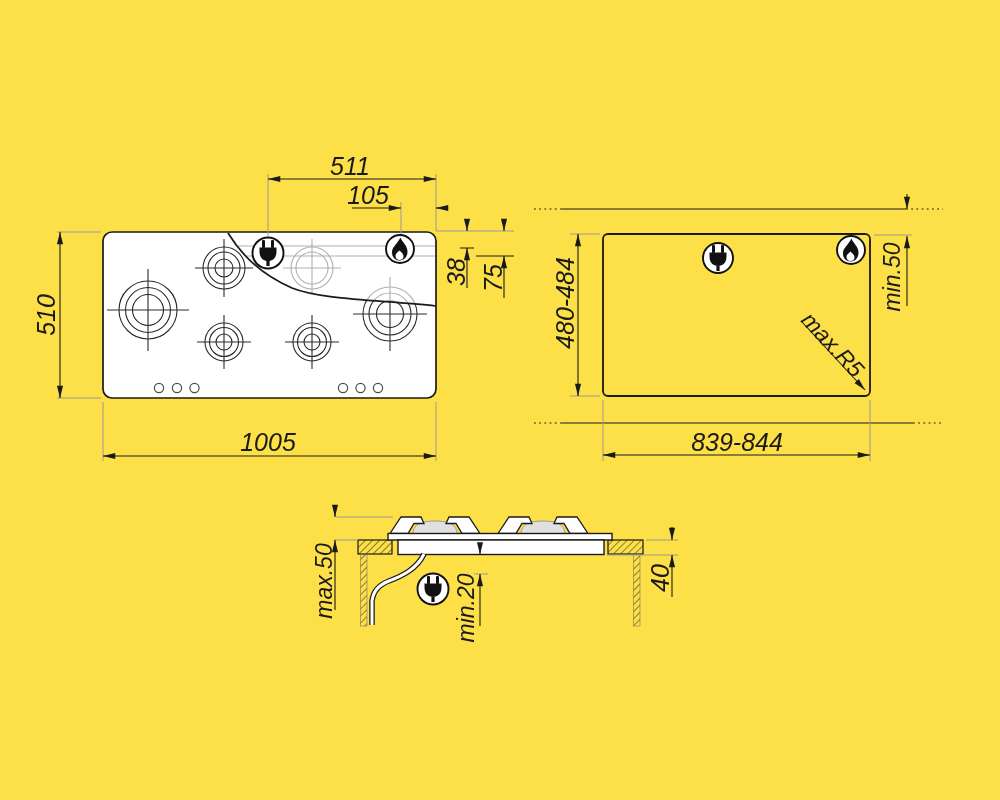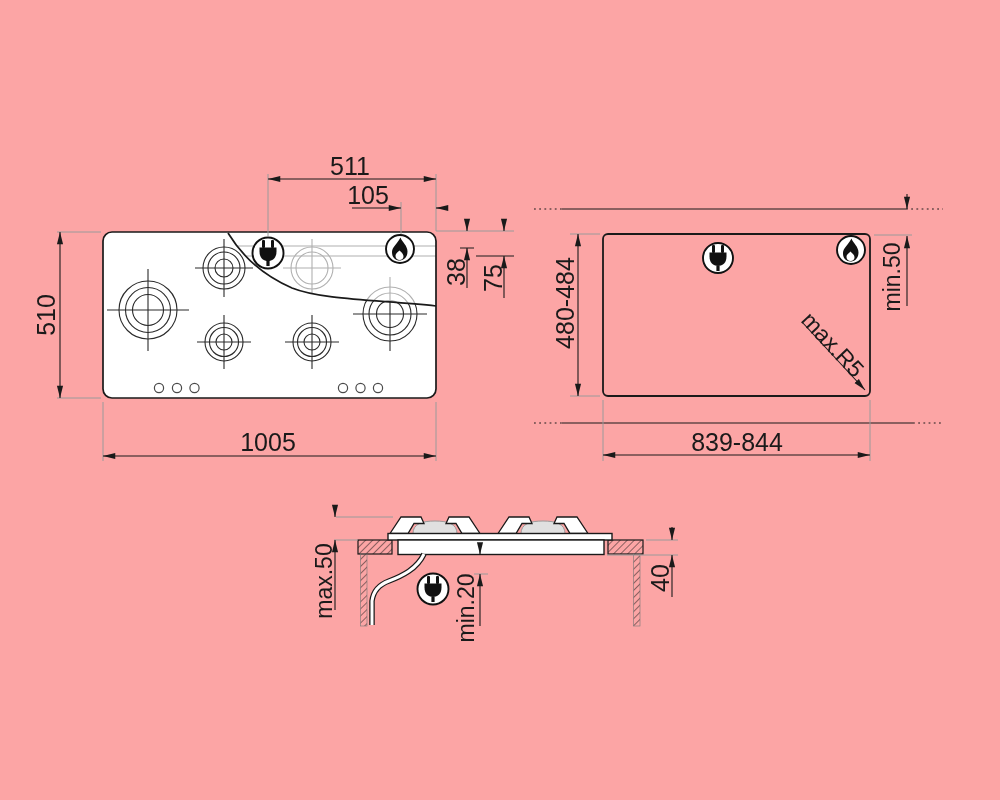--- a/index.html
+++ b/index.html
@@ -1,16 +1,16 @@
 <!DOCTYPE html>
 <html><head>
 <meta charset="utf-8">
 <style>
   html,body{margin:0;padding:0;background:#ffffff;}
-  .stage{position:relative;width:1000px;height:800px;background:#fca5a5;overflow:hidden;}
+  .stage{position:relative;width:1000px;height:800px;background:#fde047;overflow:hidden;font-style:italic;}
   svg{position:absolute;left:0;top:0;}
   svg text{font-family:"Liberation Sans","DejaVu Sans",sans-serif;fill:#1a1a1a;}
   .num{font-size:25px;}
   .lim{font-size:23px;}
   .outline{fill:none;stroke:#1a1a1a;}
   .thin{stroke:#2a2a2a;stroke-width:1.1;fill:none;}
   .ghost{stroke:#b0b0b0;stroke-width:1.1;fill:none;}
   .ext{stroke:#9a9a9a;stroke-width:1;fill:none;}
   .dim{stroke:#1a1a1a;stroke-width:1.1;fill:none;}
   .tick{stroke:#1a1a1a;stroke-width:1;fill:none;}

